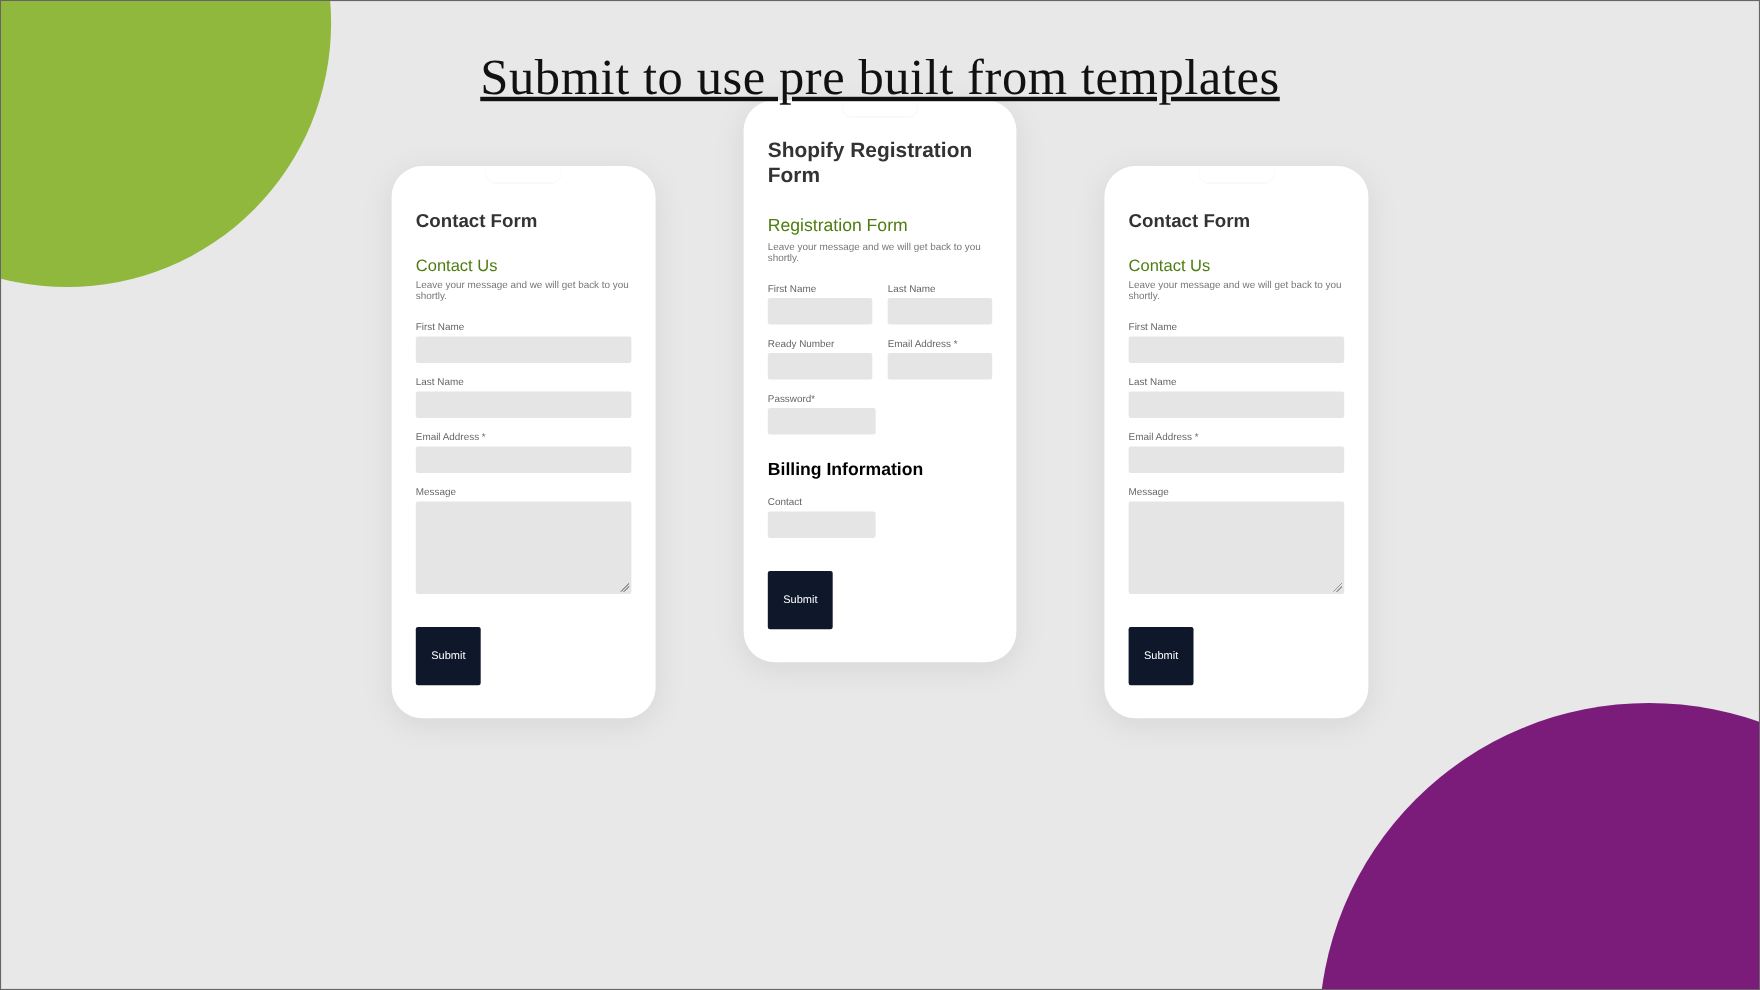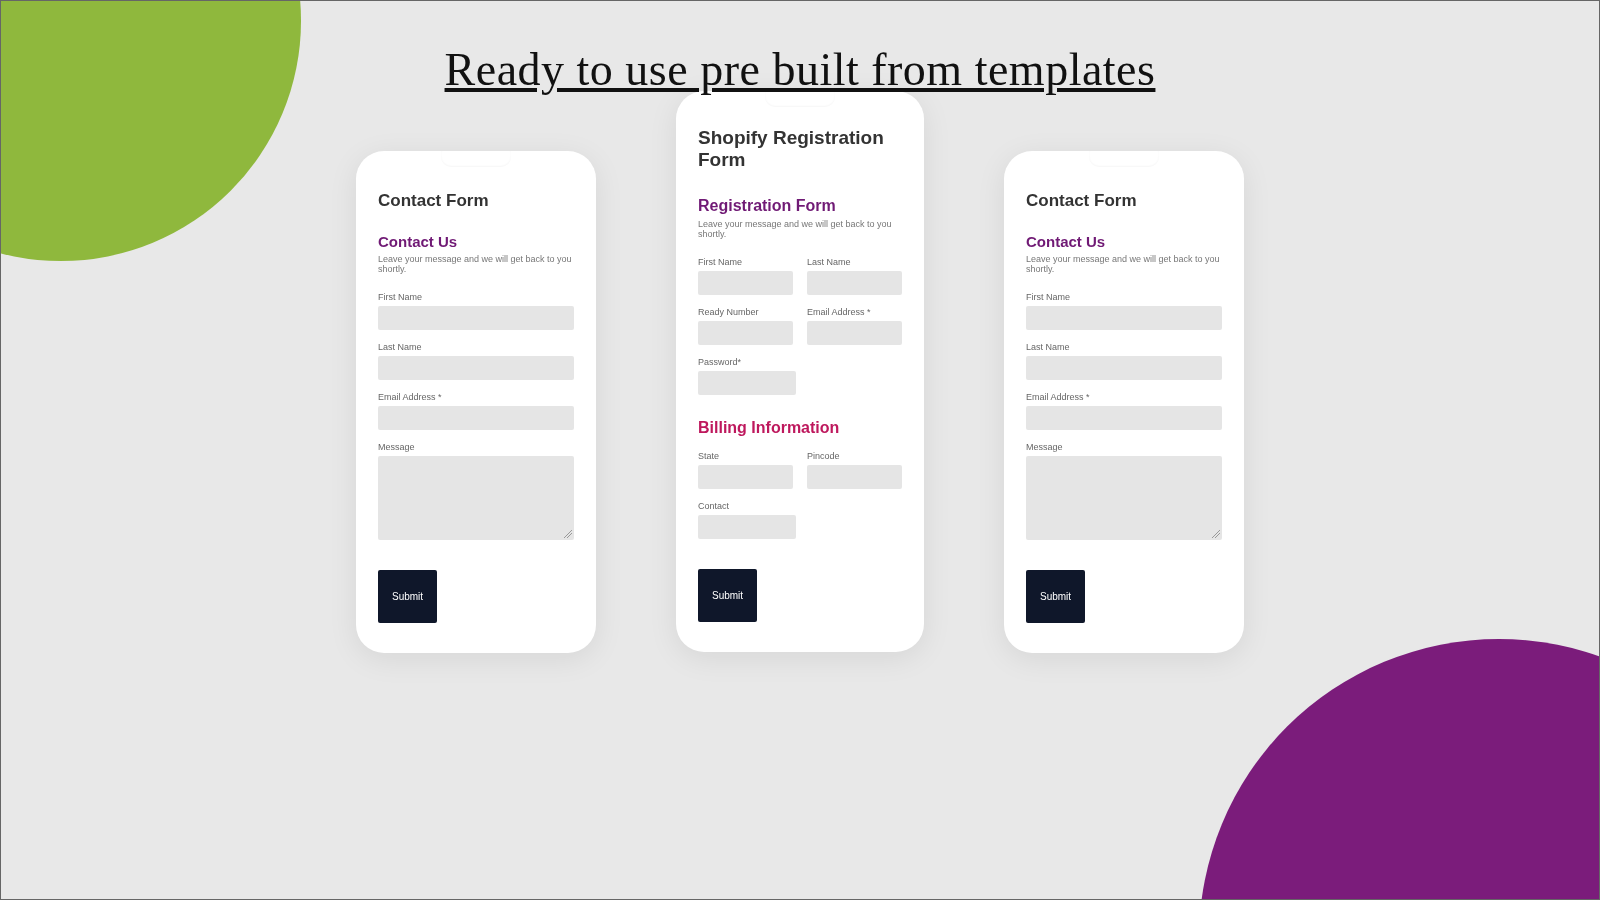--- a/index.html
+++ b/index.html
@@ -74,22 +74,22 @@
   }
   .form-title {
     text-align: left;
     font-weight: 700;
     color: #333;
     margin-bottom: 22px;
     font-size: 17px;
   }
   .phone.large .form-title { font-size: 19px; text-align: left; margin-bottom: 26px; }
   .section-head {
-    font-weight: 700;
-    color: #701a75;
+    font-weight: 400;
+    color: #4d7c0f;
     font-size: 15px;
     margin-bottom: 4px;
   }
   .phone.large .section-head { font-size: 16px; }
   .section-sub {
     font-size: 9px;
     color: #777;
     margin-bottom: 18px;
   }
   .field { margin-bottom: 12px; }
@@ -132,33 +132,33 @@
     color: #fff;
     font-size: 10px;
     padding: 21px 14px;
     border: none;
     border-radius: 2px;
     margin-top: 18px;
     cursor: pointer;
   }
   .billing-head {
     font-weight: 700;
-    color: #be185d;
+    color: #000000;
     font-size: 16px;
     margin: 24px 0 14px 0;
   }
   .half { width: 48%; }
 </style>
 </head>
 <body>
 
 <div class="blob-green"></div>
 <div class="blob-purple"></div>
 
-<h1 class="headline">Ready to use pre built  from templates</h1>
+<h1 class="headline">Submit to use pre built  from templates</h1>
 
 <div class="cards">
 
   <div class="phone small">
     <div class="notch"></div>
     <div class="form-title">Contact Form</div>
     <div class="section-head">Contact Us</div>
     <div class="section-sub">Leave your message and we will get back to you shortly.</div>
 
     <div class="field">
@@ -209,30 +209,20 @@
         <input class="inp" style="">
       </div>
     </div>
     <div class="field half">
       <span class="label">Password*</span>
       <input class="inp" style="">
     </div>
 
     <div class="billing-head">Billing Information</div>
 
-    <div class="row2">
-      <div class="field">
-        <span class="label">State</span>
-        <input class="inp" style="">
-      </div>
-      <div class="field">
-        <span class="label">Pincode</span>
-        <input class="inp" style="">
-      </div>
-    </div>
     <div class="field half">
       <span class="label">Contact</span>
       <input class="inp" style="">
     </div>
     <button class="submit">Submit</button>
   </div>
 
   <div class="phone small">
     <div class="notch"></div>
     <div class="form-title">Contact Form</div>

